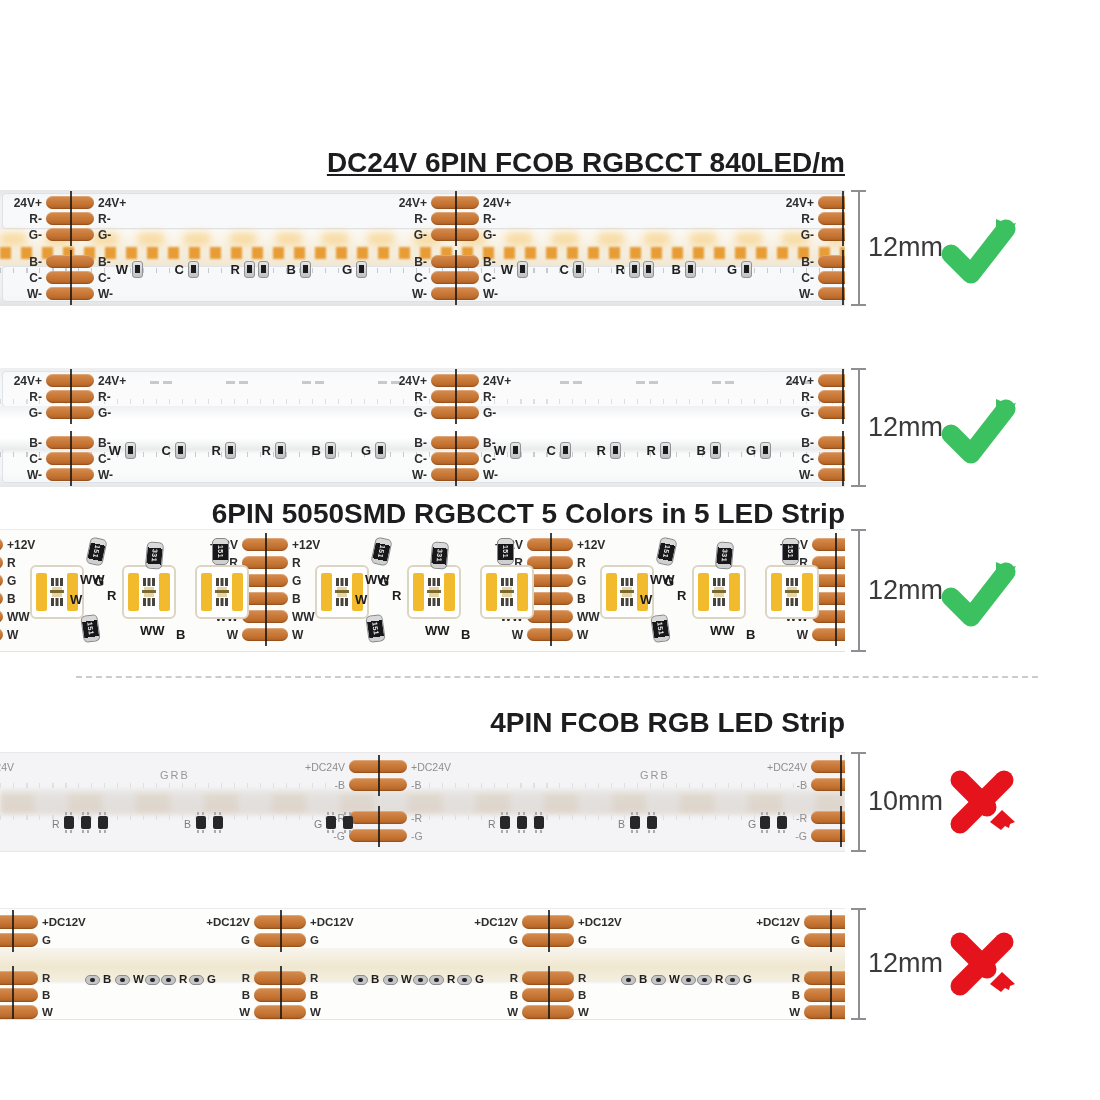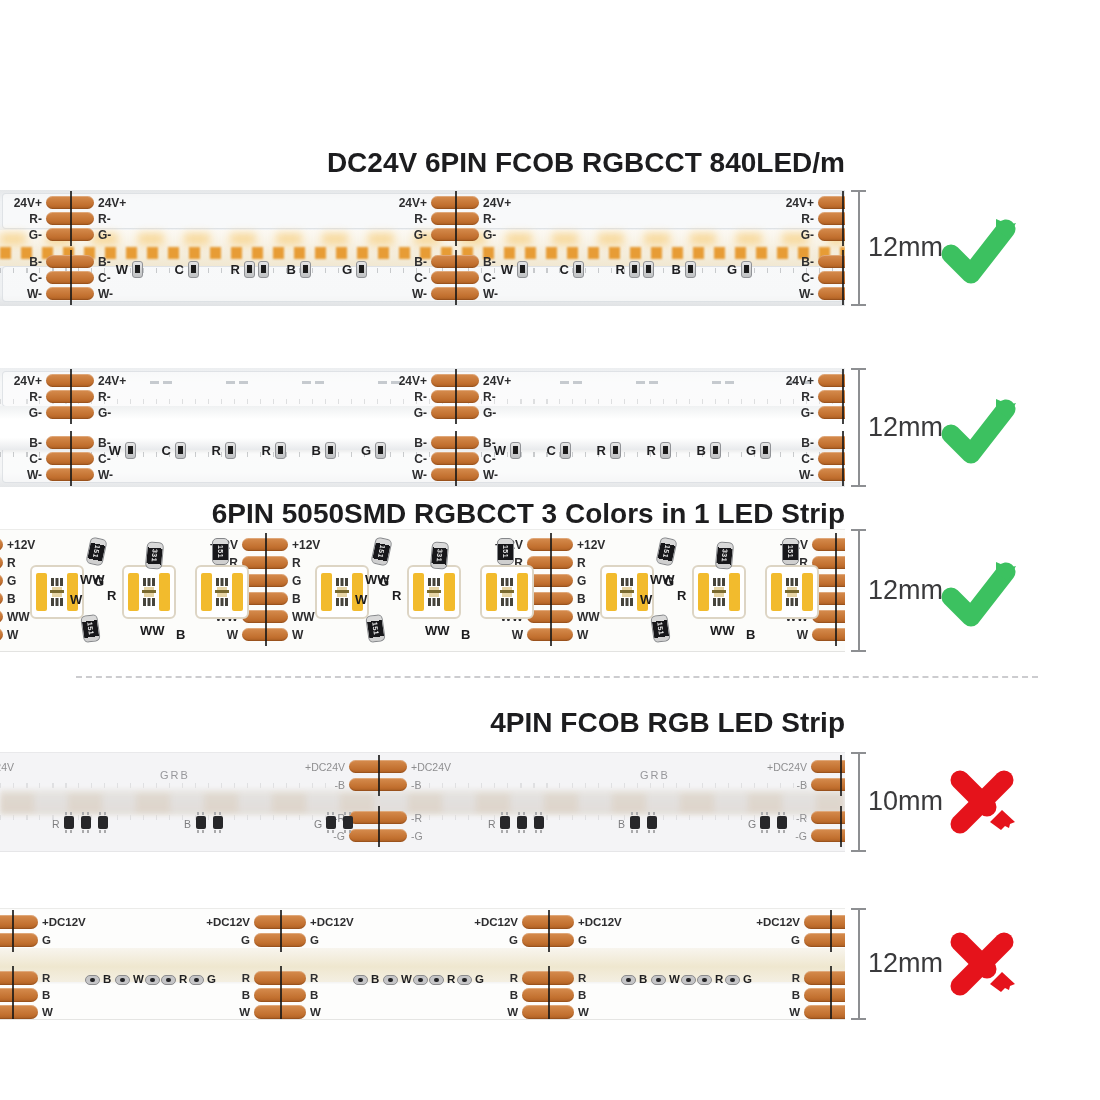--- a/index.html
+++ b/index.html
@@ -49,21 +49,21 @@
   .dashpair{width:22px;height:3px;background:linear-gradient(90deg,#c6cacf 0 9px,transparent 9px 13px,#c6cacf 13px 22px)}
   .mline{width:1.5px;background:#8d8f92}
   .mcap{height:1.5px;width:15px;background:#8d8f92}
   .mlabel{font-size:27px;color:#3a3a3c;white-space:nowrap}
   .divider{left:76px;top:676px;width:962px;height:0;border-top:2px dashed #cccccf}
 </style>
 </head>
 <body>
 
 <div id="canvas">
-<div class="heading" style="top: 147px;">DC24V 6PIN FCOB RGBCCT 840LED/m</div>
+<div class="heading" style="top: 147px; text-decoration: underline;">DC24V 6PIN FCOB RGBCCT 840LED/m</div>
     <div class="strip bg-a" style="top: 190px; height: 116px;">
       <div class="panel" style="left: 2px; top: 3px; width: 841px; height: 36px;"></div>
       <div class="panel" style="left: 2px; top: 76px; width: 841px; height: 36px;"></div>
       <div class="band band-dotted" style="top: 40px; height: 36px;"></div>
       <div class="ticks" style="top: 78px;"></div>
       <div class="pad" style="left: 46px; top: 6px; width: 48px; height: 13px;"></div>
       <div class="plab plab-l " style="left: -32px; top: 5.5px; width: 74px;">24V+</div>
       <div class="plab " style="left: 98px; top: 5.5px; width: 74px;">24V+</div>
       <div class="pad" style="left: 46px; top: 22px; width: 48px; height: 13px;"></div>
       <div class="plab plab-l " style="left: -32px; top: 21.5px; width: 74px;">R-</div>
@@ -245,21 +245,21 @@
     <div class="mline" style="left: 858px; top: 368px; height: 119px;"></div>
     <div class="mcap" style="left: 851px; top: 368px;"></div>
     <div class="mcap" style="left: 851px; top: 485px;"></div>
     <div class="mlabel" style="left: 868px; top: 412px;">12mm</div>
     <div style="left: 938px; top: 387px; width: 82px; height: 82px;">
       <svg width="82" height="82" viewBox="0 0 82 82">
         <path d="M13 47 L33 67 L68 22" fill="none" stroke="#3cc160" stroke-width="19" stroke-linecap="round" stroke-linejoin="round"></path>
         <path d="M58 12 l7 3 4 -2 5 4 4 -1 -8 15 -12 -8 z" fill="#3cc160"></path>
       </svg>
     </div>
-    <div class="heading" style="top: 498px;">6PIN 5050SMD RGBCCT 3 Colors in 1 LED Strip</div>
+    <div class="heading" style="top: 498px;">6PIN 5050SMD RGBCCT 5 Colors in 5 LED Strip</div>
     <div class="strip bg-c" style="top: 529px; height: 123px;">
       <div class="pad" style="left: -43px; top: 8px; width: 46px; height: 13px;"></div>
       <div class="plab " style="left: 7px; top: 7.5px; width: 74px;">+12V</div>
       <div class="pad" style="left: -43px; top: 26px; width: 46px; height: 13px;"></div>
       <div class="plab " style="left: 7px; top: 25.5px; width: 74px;">R</div>
       <div class="pad" style="left: -43px; top: 44px; width: 46px; height: 13px;"></div>
       <div class="plab " style="left: 7px; top: 43.5px; width: 74px;">G</div>
       <div class="pad" style="left: -43px; top: 62px; width: 46px; height: 13px;"></div>
       <div class="plab " style="left: 7px; top: 61.5px; width: 74px;">B</div>
       <div class="pad" style="left: -43px; top: 80px; width: 46px; height: 13px;"></div>

